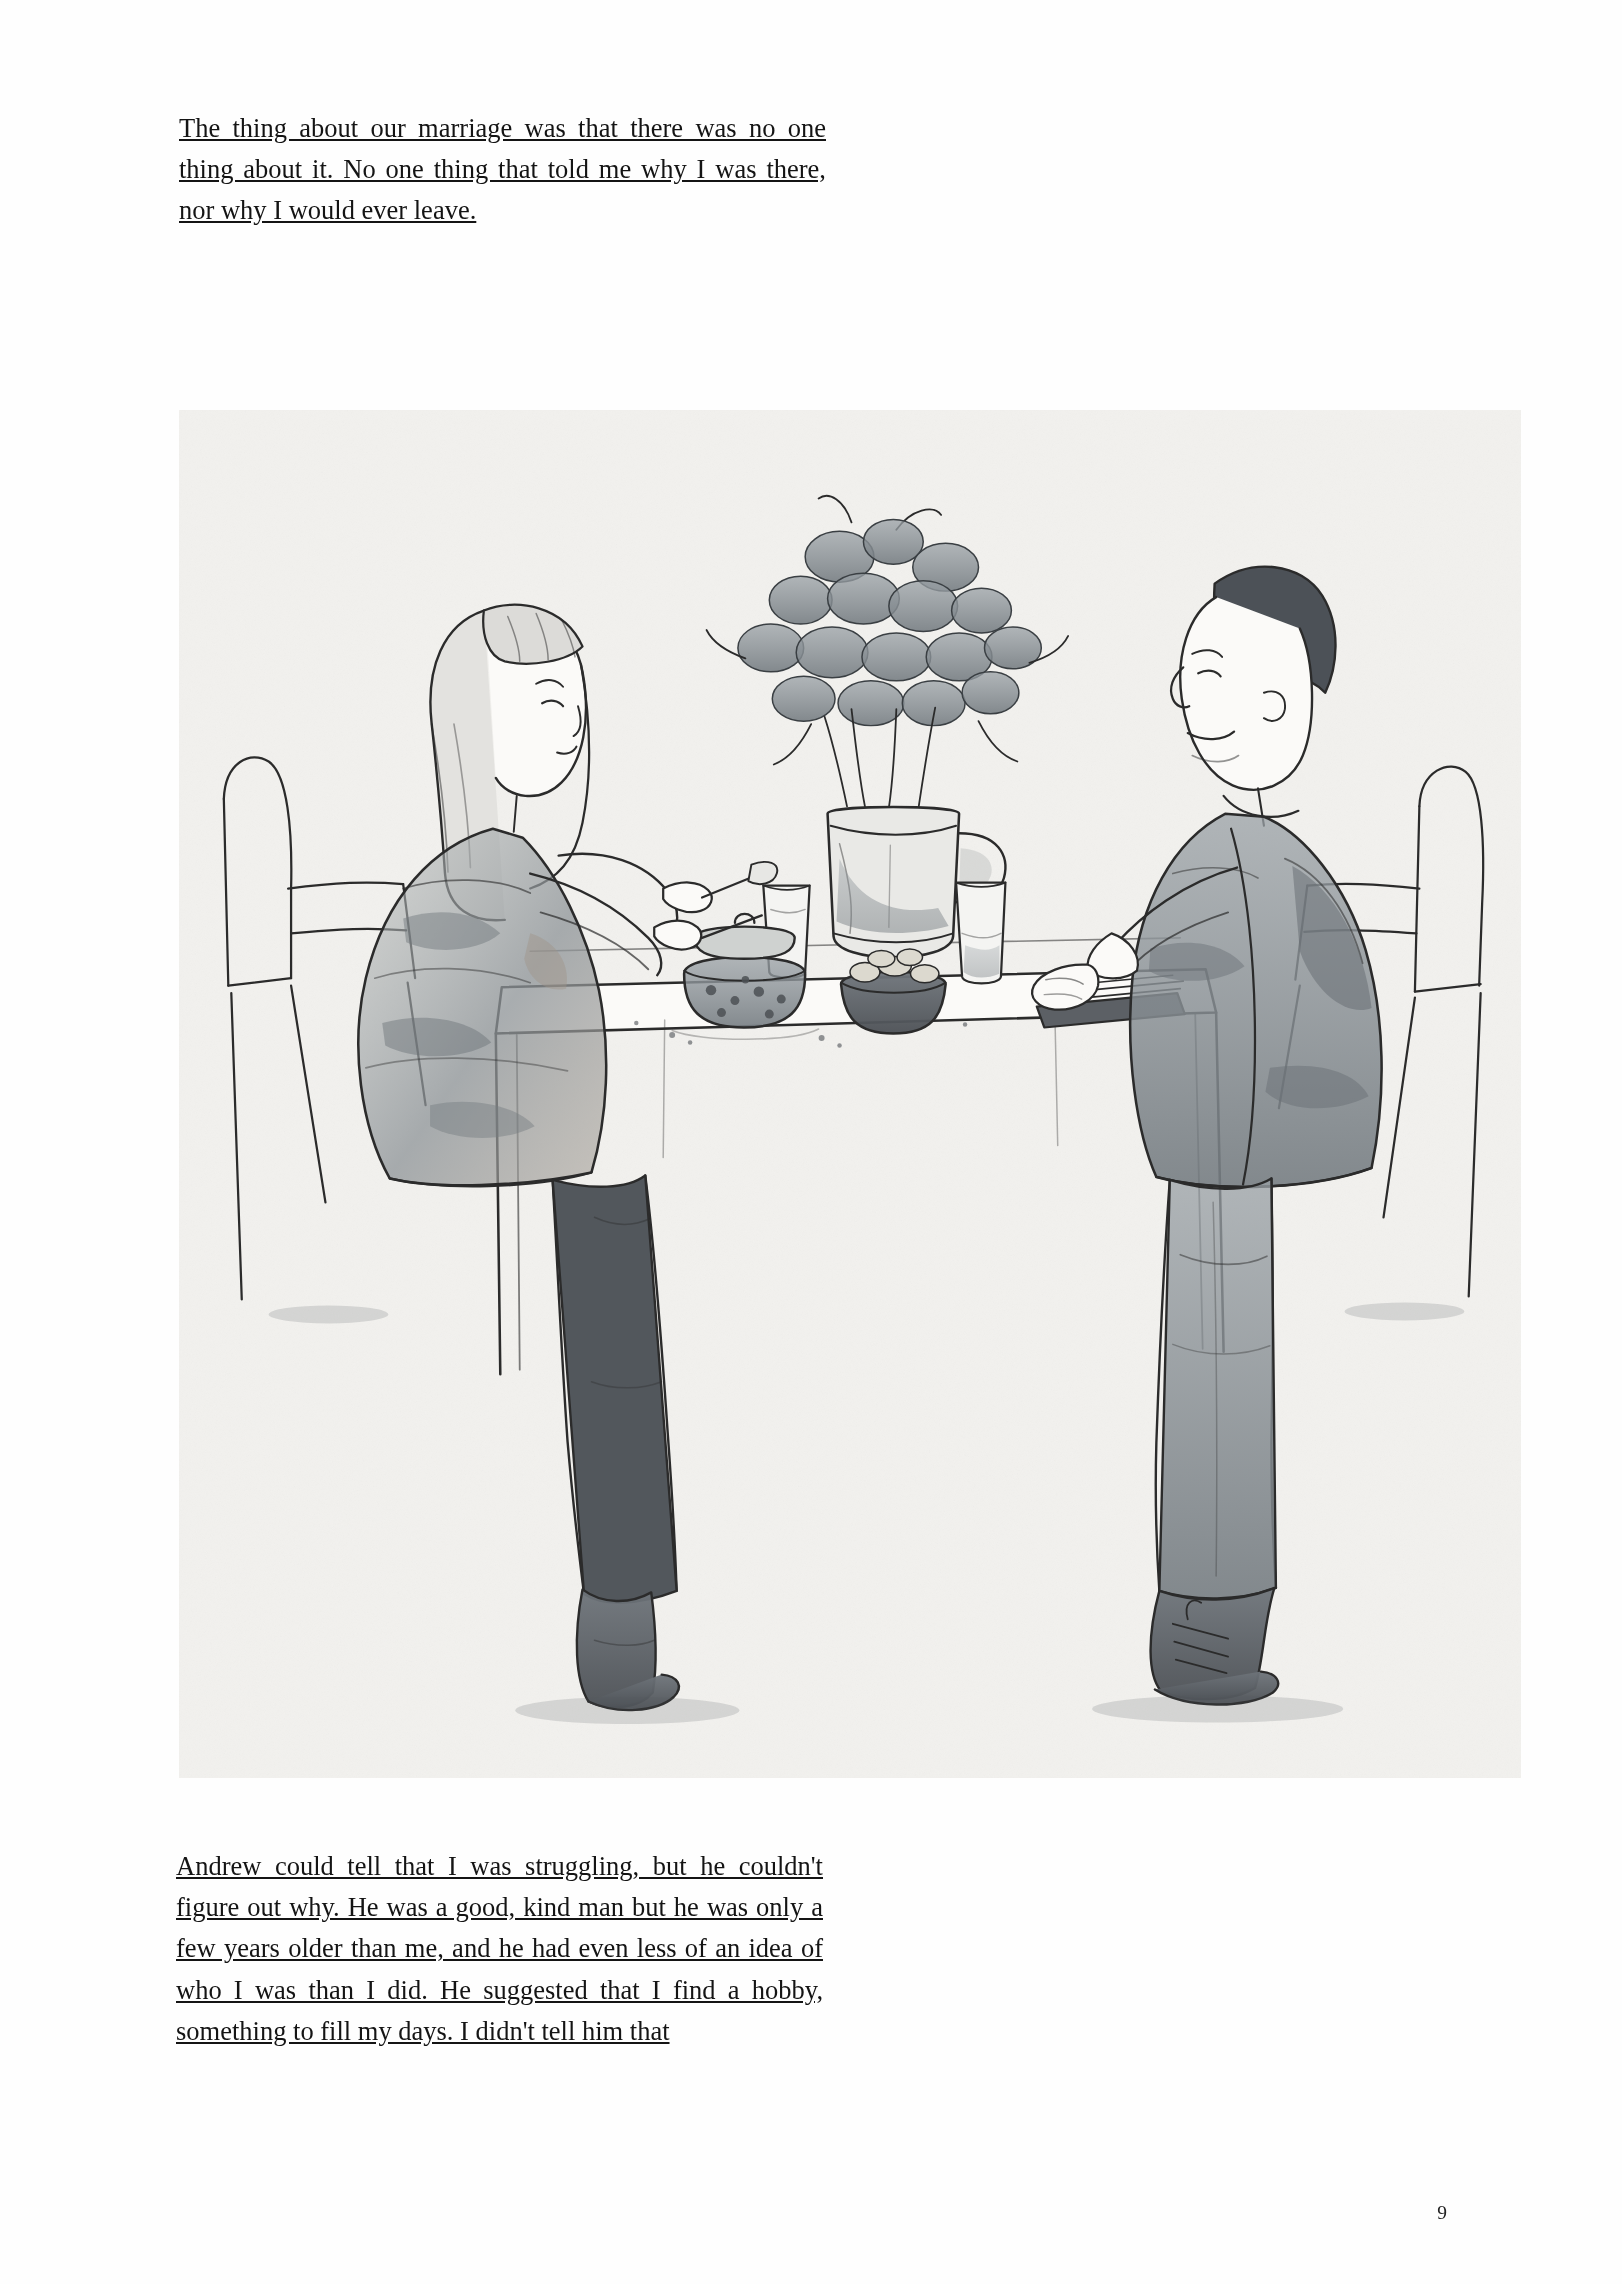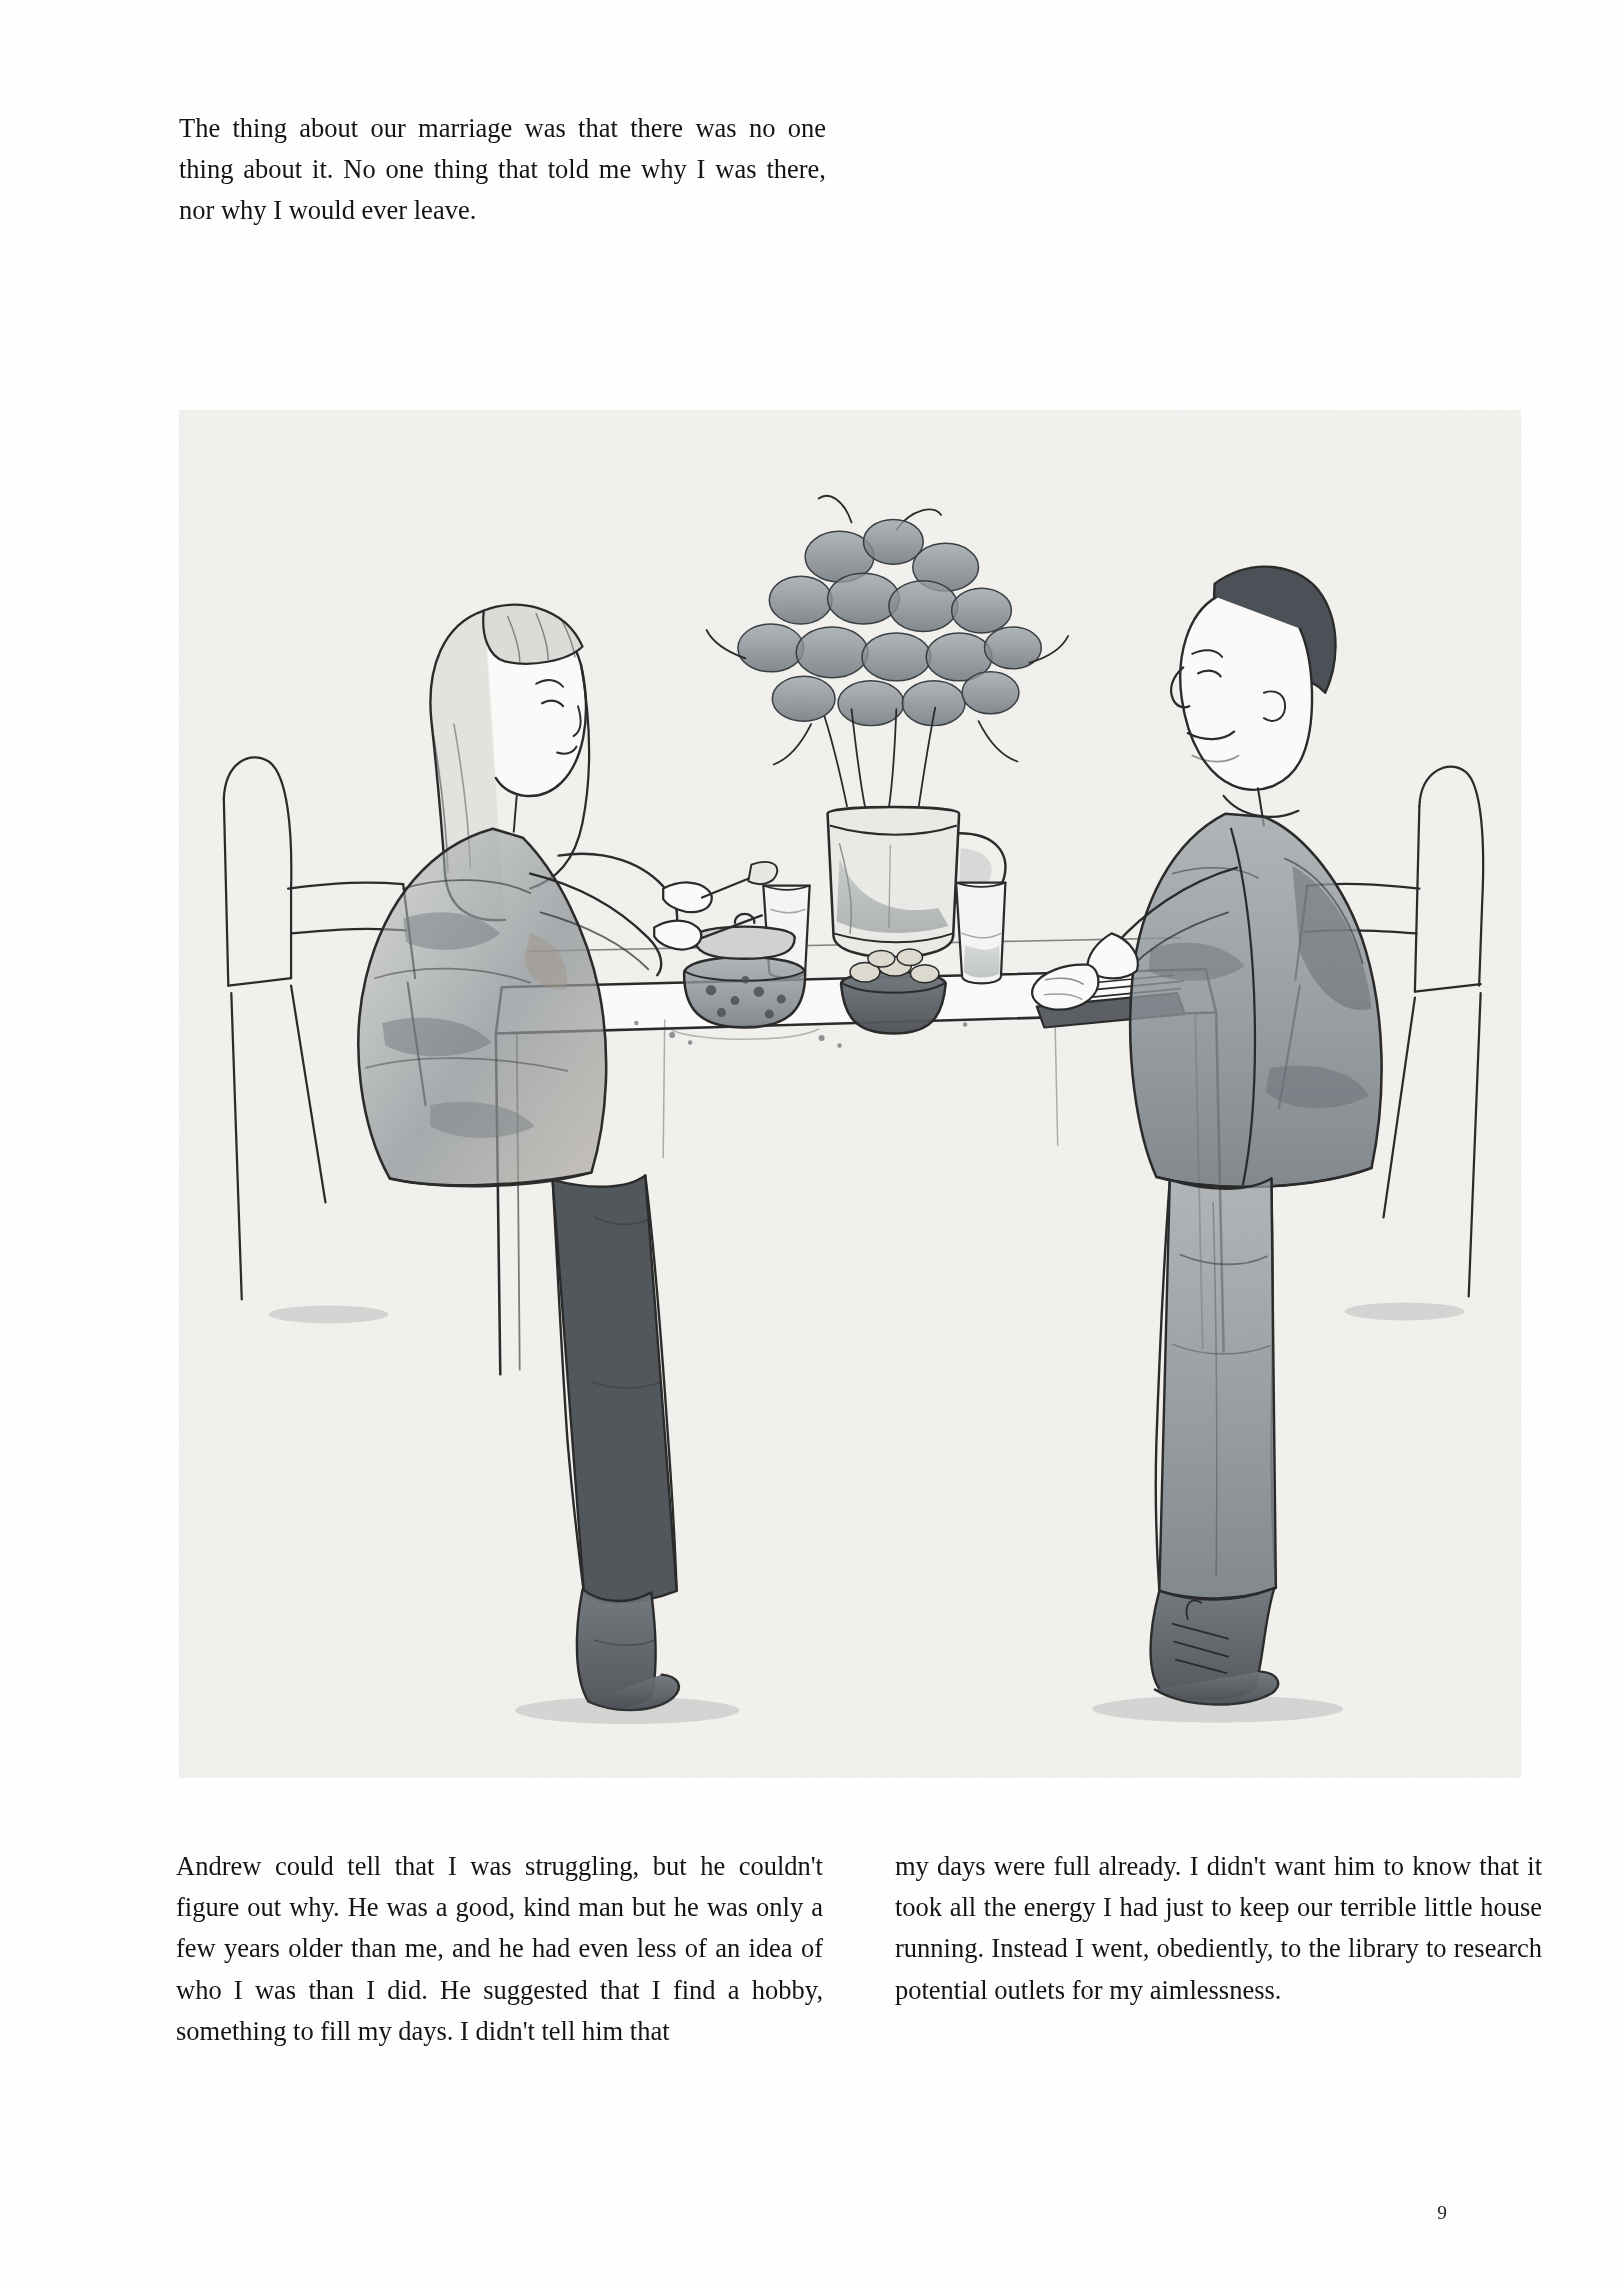--- a/index.html
+++ b/index.html
@@ -28,20 +28,21 @@
   .col {
     width: 647px;
   }
   .col p {
     margin: 0;
     font-size: 26.5px;
     line-height: 1.555;
     text-align: justify;
     text-justify: inter-word;
     hyphens: manual;
+    text-decoration: underline;
   }
   .col p.indent {
     text-indent: 33px;
   }
   .top-text {
     top: 108px;
     left: 179px;
   }
   .bottom-text {
     top: 1846px;
@@ -372,20 +373,17 @@
           <ellipse cx="1640" cy="1206" rx="80" ry="12" fill="#53585d"></ellipse>
         </g>
       </g>
     </svg>
   </div>
 
   <div class="text-block bottom-text">
     <div class="col">
       <p>Andrew could tell that I was struggling, but he couldn't figure out why. He was a good, kind man but he was only a few years older than me, and he had even less of an idea of who I was than I did. He suggested that I find a hobby, something to fill my days. I didn't tell him that</p>
     </div>
-    <div class="col">
-      <p>my days were full already. I didn't want him to know that it took all the energy I had just to keep our terrible little house running. Instead I went, obediently,  to the library to research potential outlets for my aimlessness.</p>
-    </div>
   </div>
 
   <div class="page-number">9</div>
 </div>
 
 
 </body></html>

